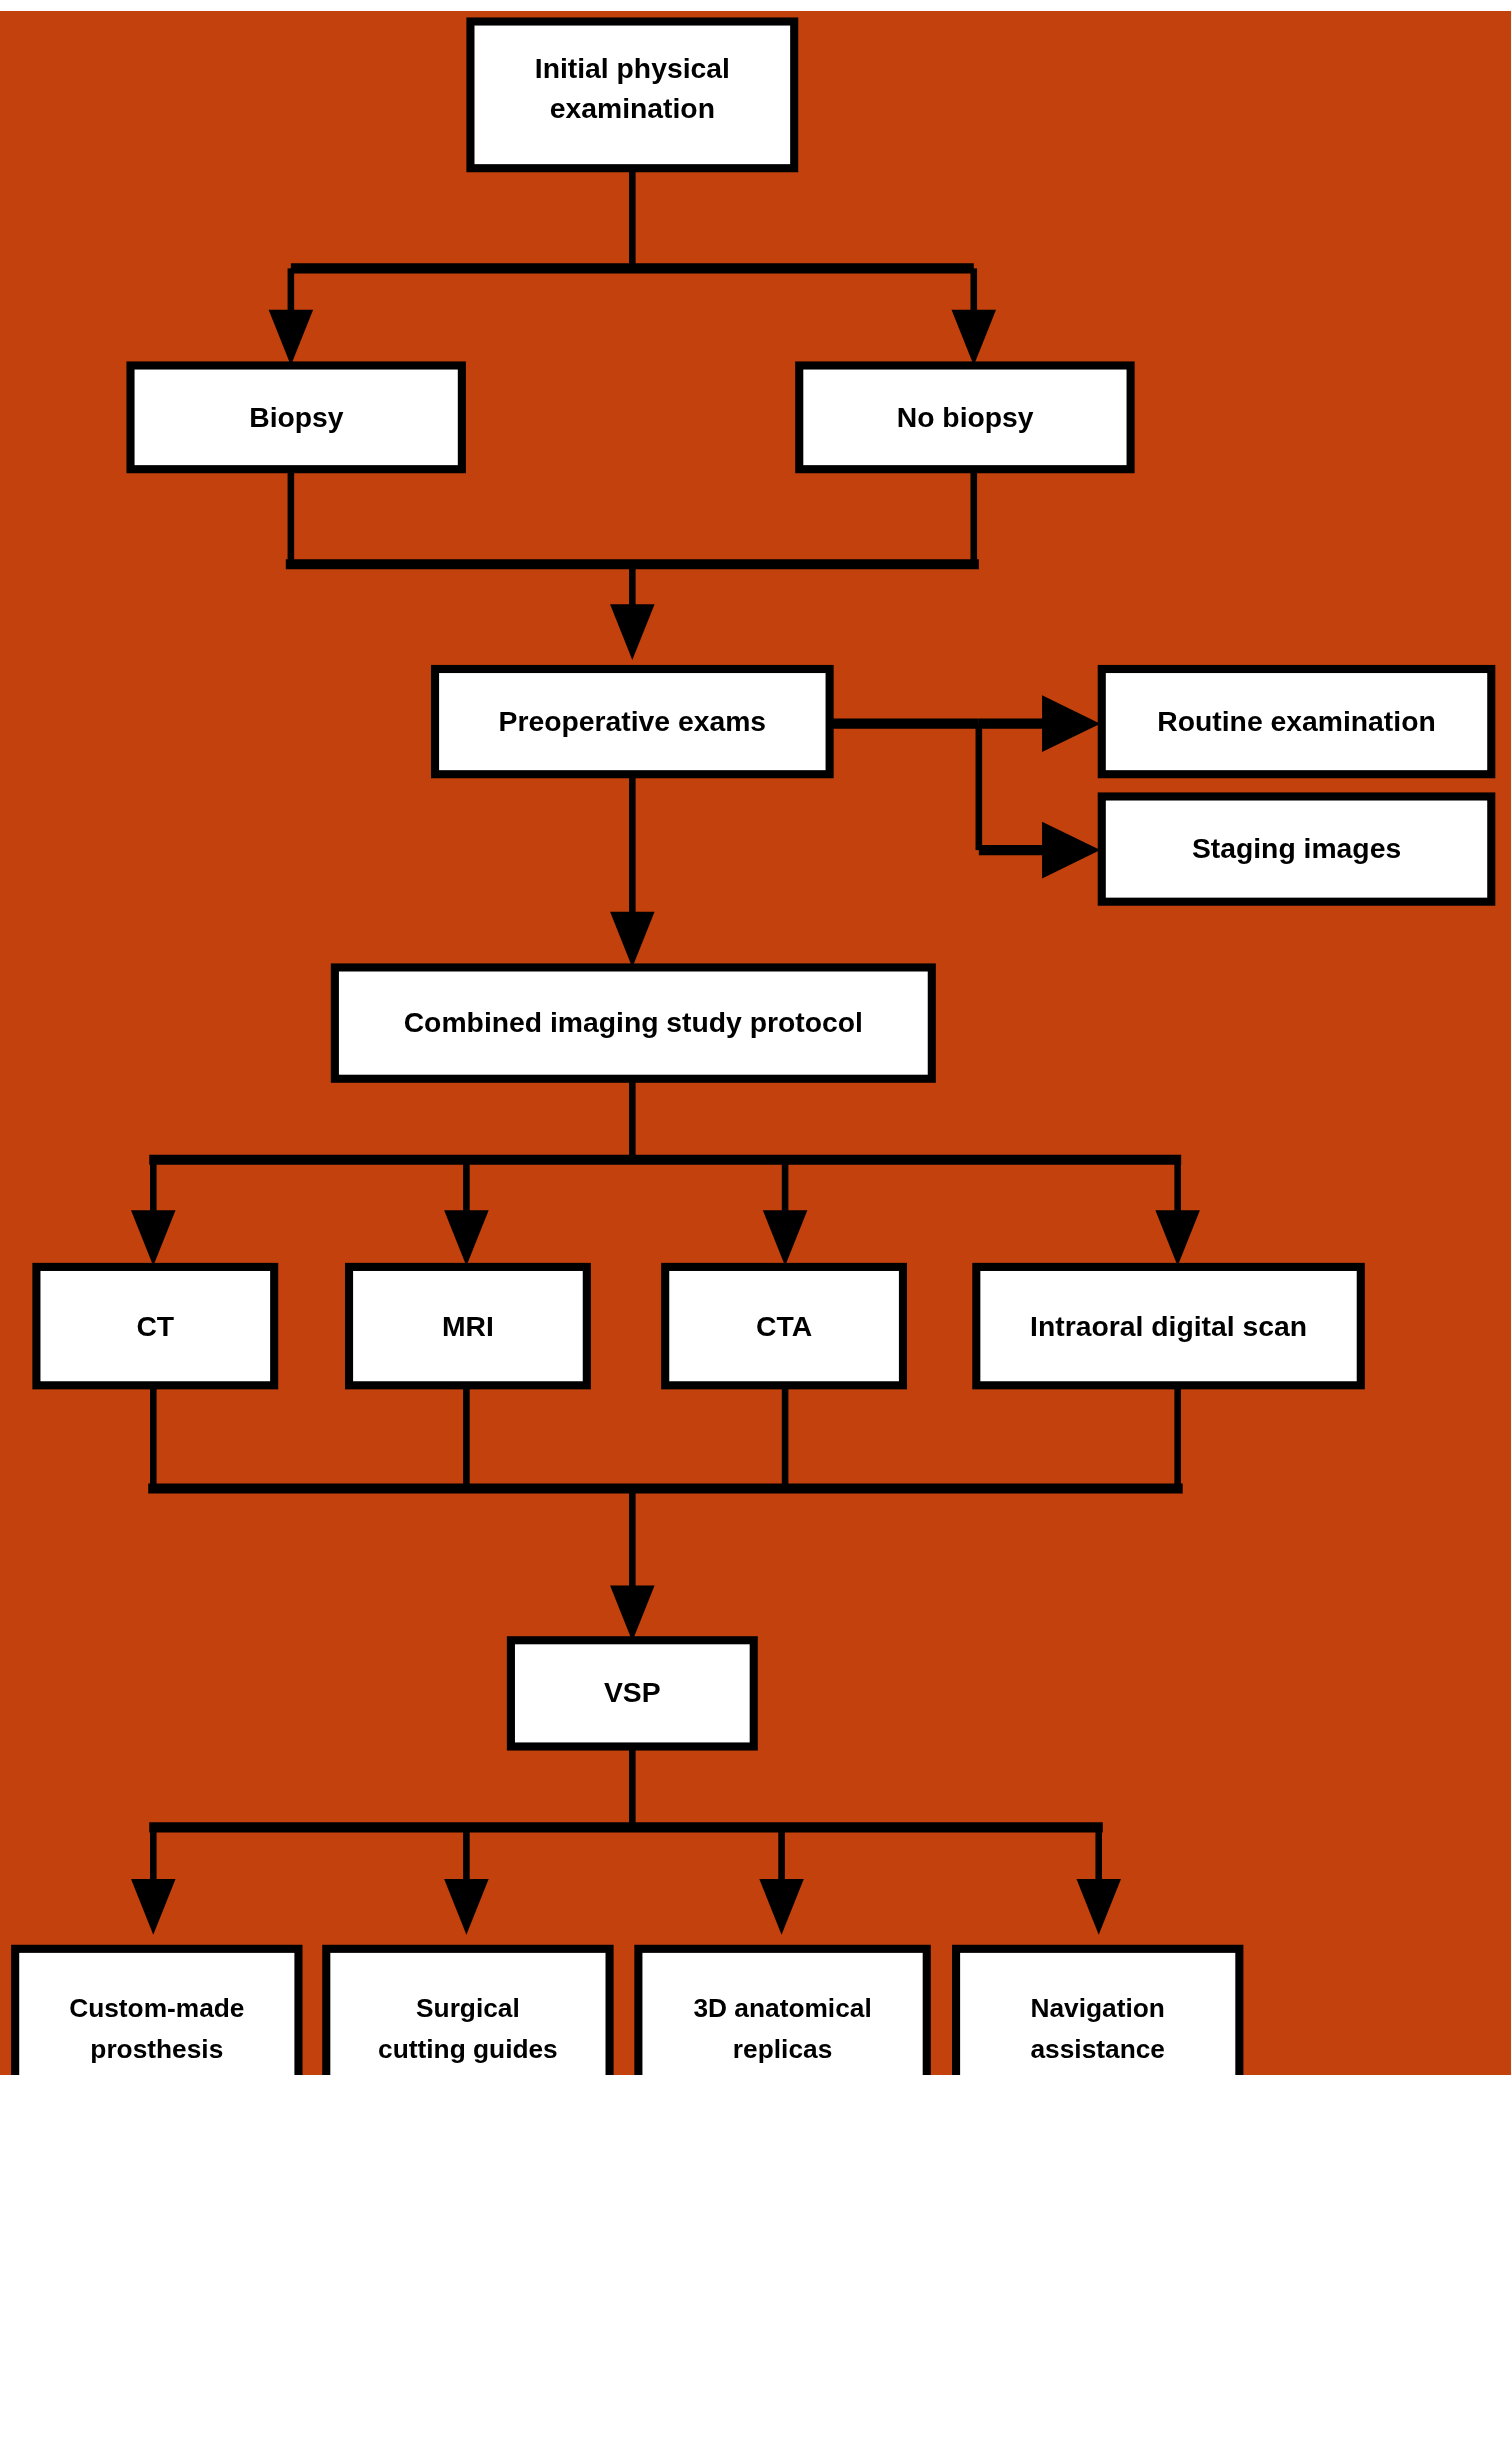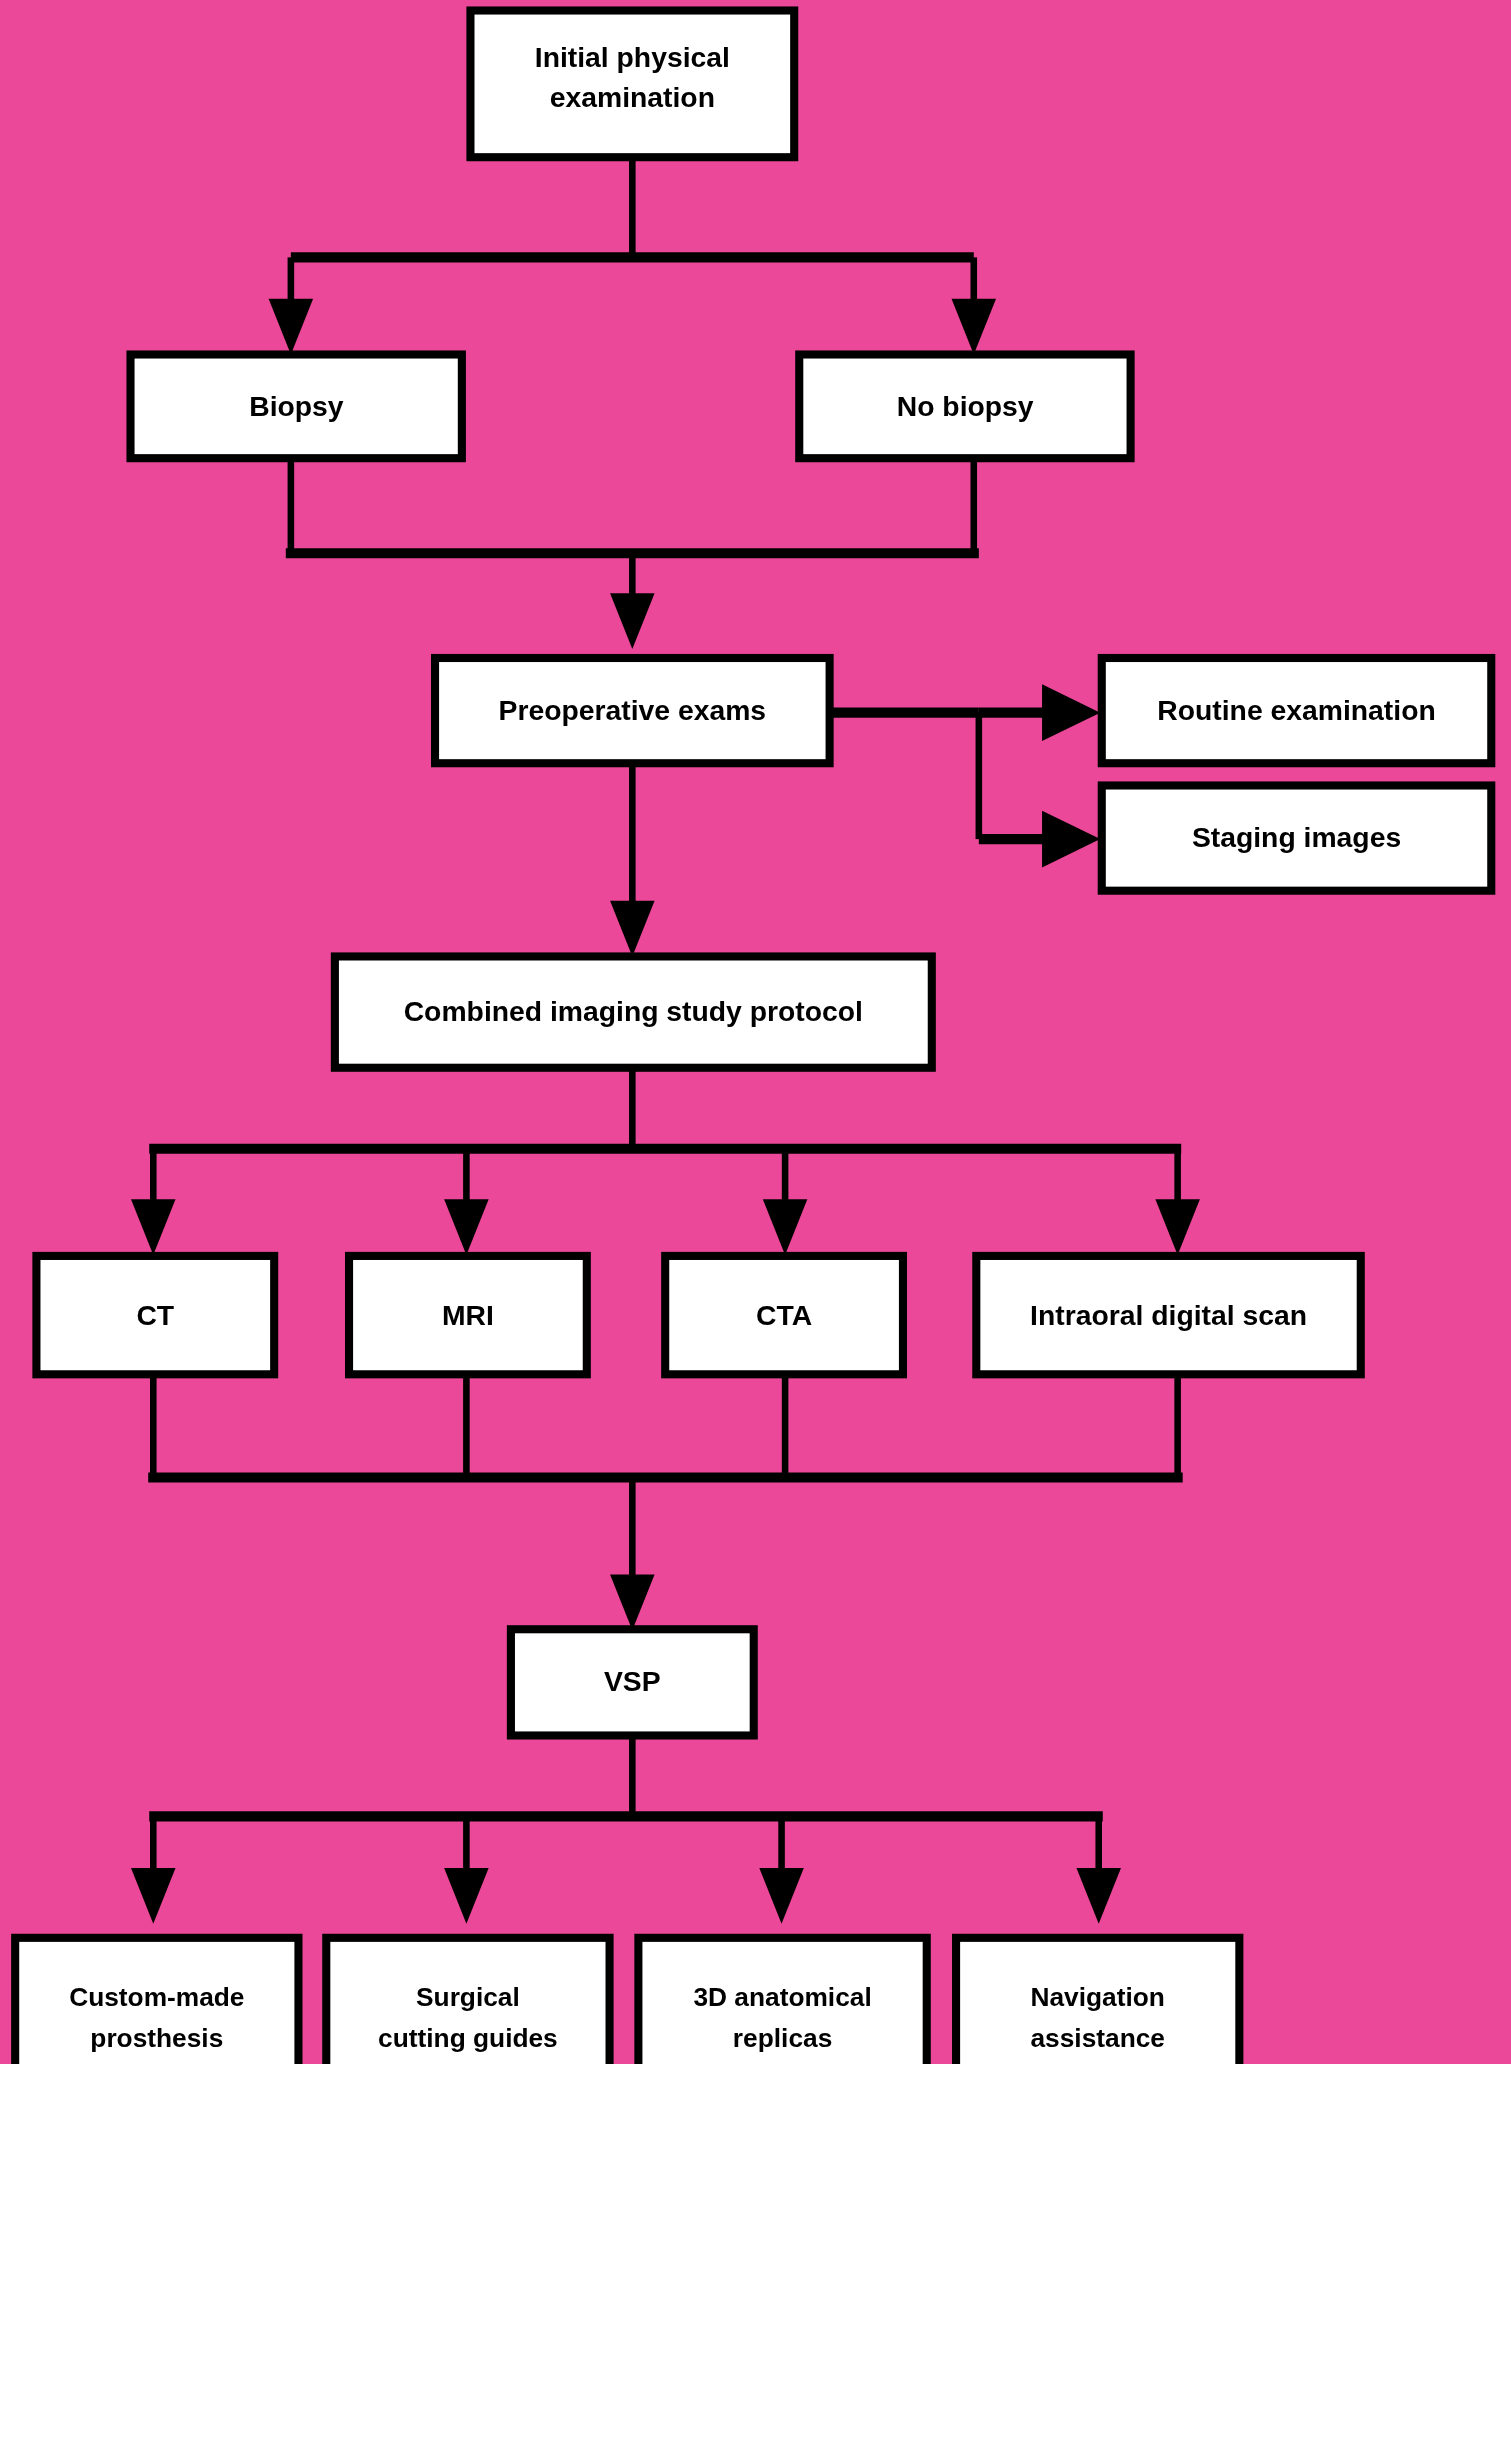--- a/index.html
+++ b/index.html
@@ -7,22 +7,23 @@
     padding: 0;
     background: #ffffff;
   }
   body {
     font-family: "Liberation Sans", sans-serif;
   }
   #flowchart-root {
     position: relative;
     width: 1511px;
     height: 2064px;
-    background: #ec4899;
+    background: #c2410c;
     overflow: hidden;
+    margin-top: 11px;
   }
   svg.chart-svg {
     position: absolute;
     top: 0;
     left: 0;
     width: 1511px;
     height: 2438px;
     display: block;
   }
   .node-box {

